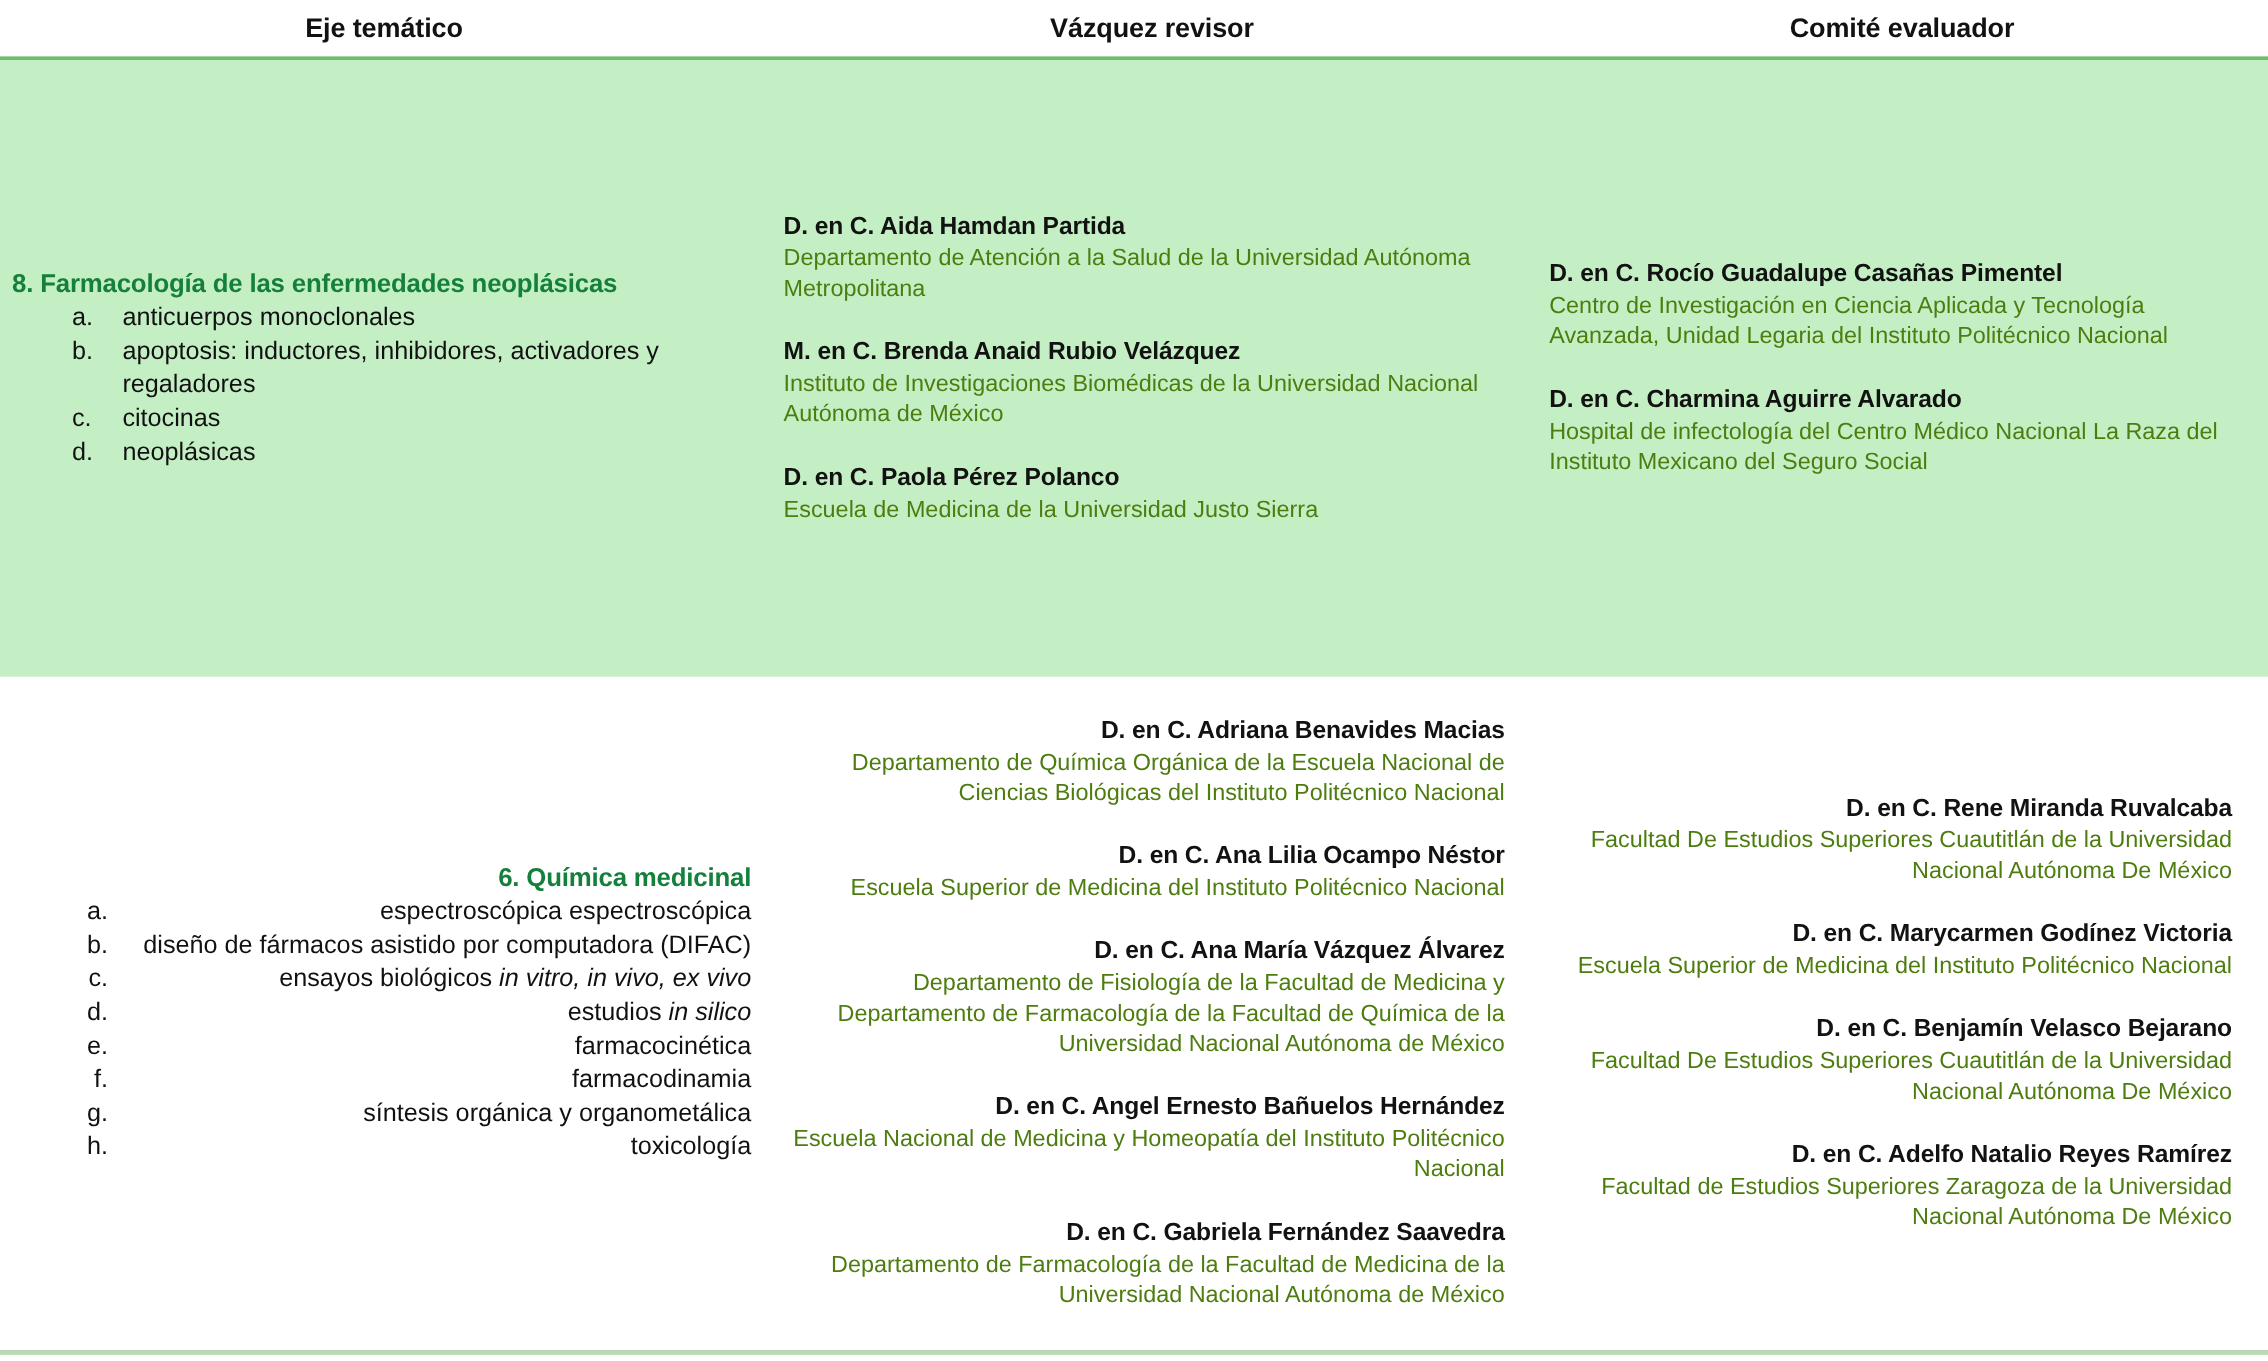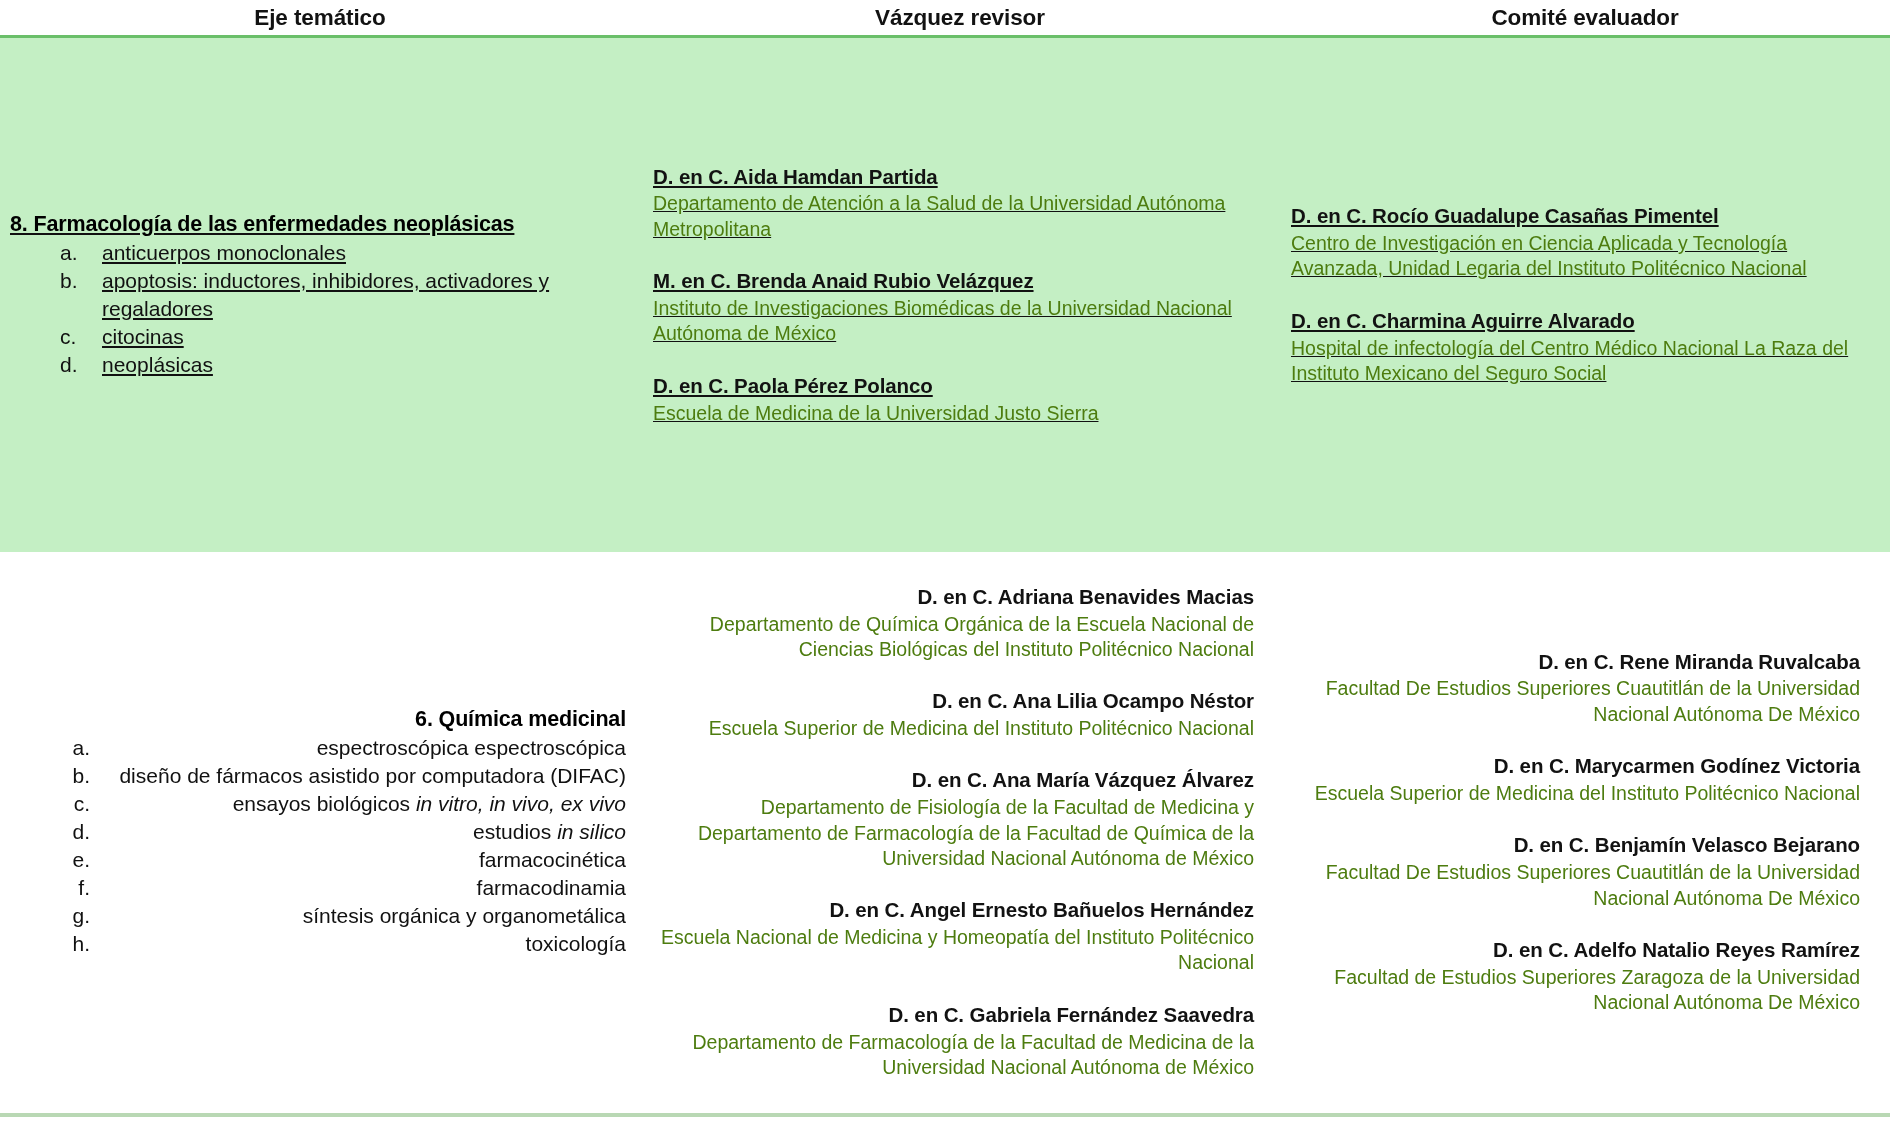--- a/index.html
+++ b/index.html
@@ -32,59 +32,59 @@
   col.c-rev  { width: 640px; }
   col.c-eval { width: 610px; }
 
   
   thead th {
     padding: 0;
     border: 0;
     vertical-align: top;
   }
   .hdr-cell {
-    height: 35px;
+    height: 47px;
     display: flex;
     align-items: center;
     justify-content: center;
     font-size: 22.5px;
     font-weight: bold;
     letter-spacing: -0.1px;
     color: #121212;
   }
   thead tr {
     border-bottom: 3px solid #6abf69;
   }
 
   
   tbody td {
     padding: 0;
     border: 0;
     vertical-align: middle;
   }
-  tr.row-green td { background: #c4efc4; text-decoration: underline; }
+  tr.row-green td { background: #c4efc4; }
   tr.row-white td { background: #ffffff; text-align: right; }
 
   tr.row-green { height: 515px; }
   tr.row-white { height: 563px; }
 
   tbody tr.row-white {
     border-bottom: 4px solid #b9d8b4;
   }
 
   
   .eje-wrap {
     padding-left: 10px;
     padding-right: 14px;
   }
   .eje-title {
     font-size: 21.5px;
     font-weight: bold;
     line-height: 1.30;
-    color: #000000;
+    color: #15803d;
     letter-spacing: -0.15px;
   }
   ol.eje-list {
     list-style: none;
     margin: 0;
     padding: 0 0 0 50px;
     font-size: 21px;
     line-height: 1.33;
     font-weight: normal;
     counter-reset: alpha;

